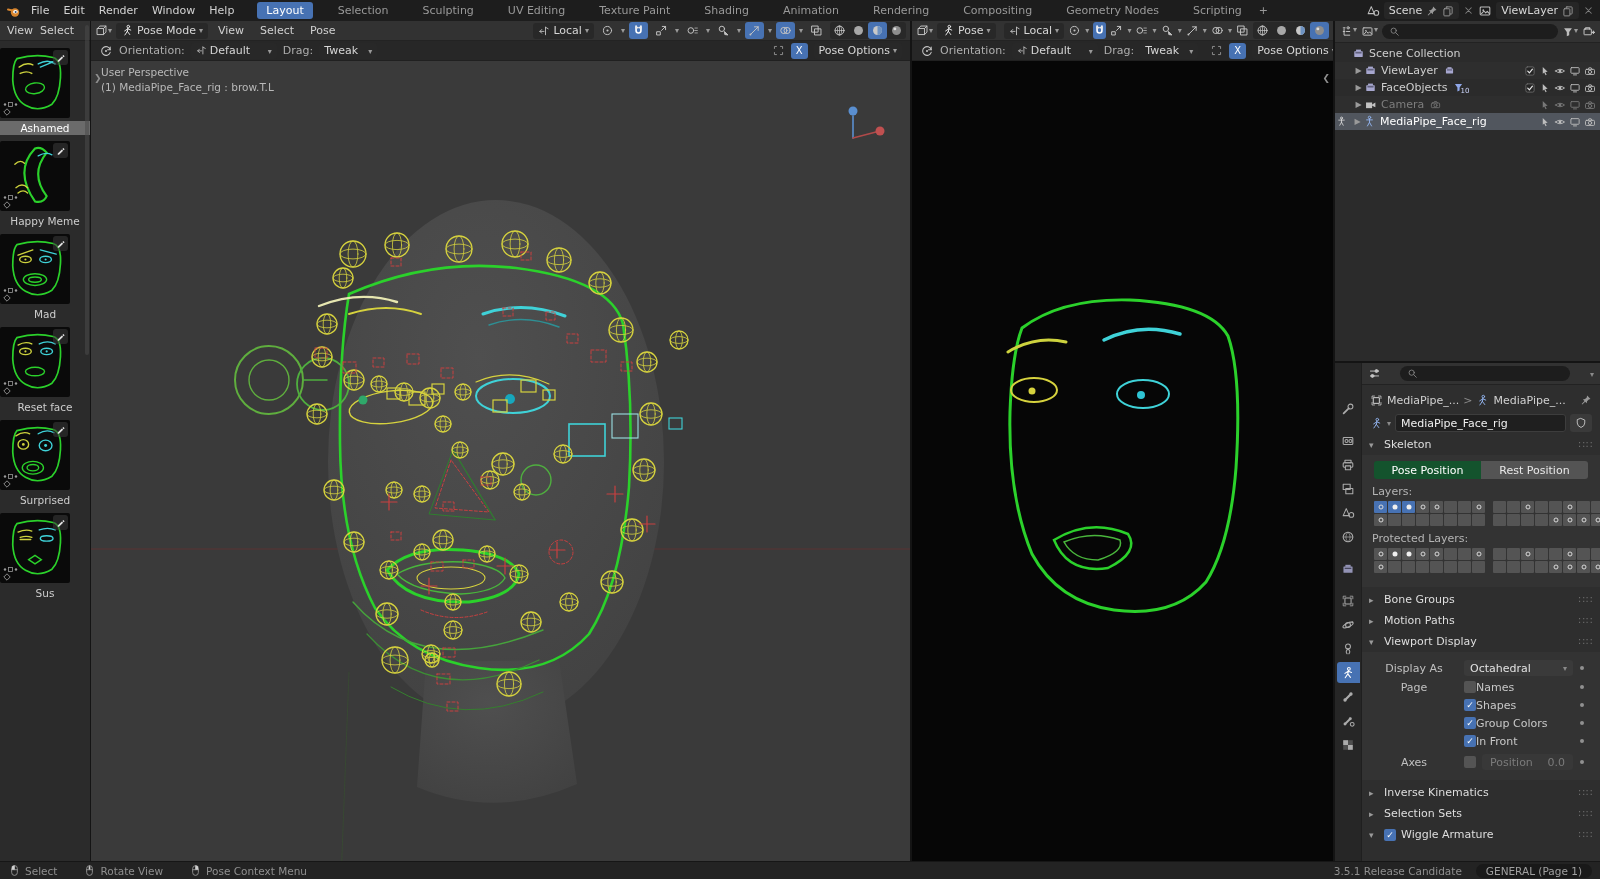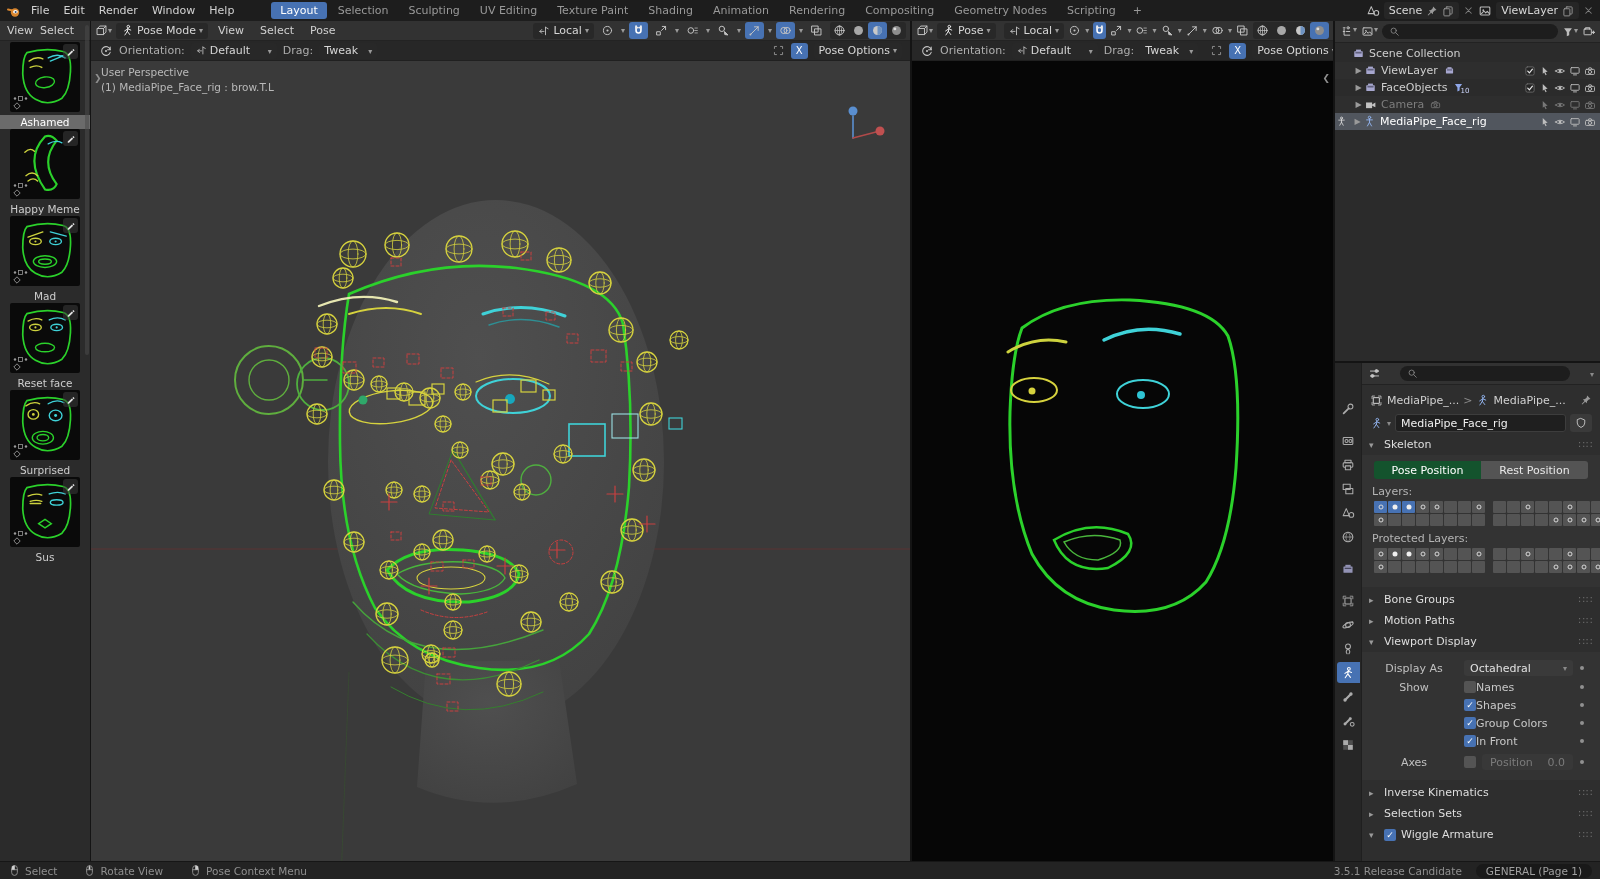--- a/index.html
+++ b/index.html
@@ -2,21 +2,21 @@
 <html><head>
 <meta charset="utf-8">
 <style>
   *{margin:0;padding:0;box-sizing:border-box;font-family:"DejaVu Sans","Liberation Sans",sans-serif;user-select:none}
   html,body{background:#111}
   #app{position:relative;width:1600px;height:879px;background:#1d1d1d;color:#c8c8c8;font-size:11px;overflow:hidden}
 
   
   .topbar{position:absolute;left:0;top:0;width:1600px;height:21px;background:#1d1d1d;display:flex;align-items:center;gap:2px;padding:0 6px;z-index:50}
   .tb-menu{padding:2px 7px;color:#d2d2d2;border-radius:3px}
-  .ws-tabs{display:flex;align-items:flex-start;margin-left:28px;gap:2px}
+  .ws-tabs{display:flex;align-items:flex-start;margin-left:14px;gap:16px}
   .ws-tab{padding:2px 9px;color:#999;border-radius:3px 3px 0 0}
   .ws-tab.active{background:#4772b3;color:#fff;border-radius:3px}
   .ws-add{color:#999;padding:0 6px}
   .tb-right{margin-left:auto;display:flex;align-items:center;gap:4px}
   .tb-field{display:flex;align-items:center;gap:4px;background:#262626;border-radius:3px;height:17px;padding:0 5px;color:#d8d8d8}
   .dim{color:#8a8a8a}
 
   
   .main{position:absolute;left:0;top:21px;right:0;bottom:18px;background:#141414}
   .region{position:absolute;overflow:hidden}
@@ -28,21 +28,21 @@
   .hdr-btn.on{background:#4772b3}
   .icon-strip{display:flex;align-items:center;background:#282828;border-radius:3px;height:17px}
   .lbl{color:#aeaeae}
   .blue-toggle{background:#4772b3;color:#fff;border-radius:3px;height:16px;min-width:17px;display:flex;align-items:center;justify-content:center;font-size:10px}
   .vp-canvas{position:absolute;left:0;top:41px;right:0;bottom:0}
   .overlay-text{position:absolute;left:10px;top:44px;color:#b9b9b9;font-size:10.5px;line-height:15px;z-index:5;pointer-events:none}
   .corner-chev{position:absolute;color:#8f8f8f;font-size:9px;z-index:6}
 
   
   .plib-body{position:absolute;top:21px;left:0;right:0;bottom:0;background:#2b2b2b;overflow:hidden}
-  .plib-item{width:90px;display:flex;flex-direction:column;align-items:center;}
+  .plib-item{width:90px;display:flex;flex-direction:column;align-items:flex-start;margin-top:6px}
   .thumb{position:relative;width:70px;height:70px;background:#0a0a0a;border-radius:2px}
   .thumb .pencil{position:absolute;right:2px;top:2px;width:15px;height:15px;background:rgba(60,60,60,.55);border-radius:3px;display:flex;align-items:center;justify-content:center}
   .thumb .mini-icons{position:absolute;left:3px;bottom:2px;display:flex;flex-direction:column;gap:1px}
   .plib-label{margin-top:3px;width:100%;text-align:center;font-size:10.5px;color:#cdcdcd;padding:1px 0}
   .plib-item.selected .plib-label{background:#6b6b6b;color:#fff}
   .plib-scroll{position:absolute;right:1px;top:4px;width:4px;height:330px;background:#4a4a4a;border-radius:2px;opacity:.55}
 
   
   .outliner{background:#2b2b2b}
   .ol-header{height:22px;background:#323232;display:flex;align-items:center;gap:4px;padding:0 5px;border-bottom:1px solid #222}
@@ -1476,21 +1476,21 @@
           <div class="prow">
             <span class="rlabel">Display As</span>
             <div class="dd">
               <span>Octahedral</span>
               <span class="cv dim" style="font-size:8px">▾</span>
             </div>
             <span class="deco-dot"></span>
           </div>
           <div id="showRows">
   <div class="prow" style="height:18px">
-    <span class="rlabel">Show</span>
+    <span class="rlabel">Page</span>
     <span class="cbrow">
                   <span class="cb"></span>
                   <span>Names</span>
                 </span>
     <span class="deco-dot" style="margin-left:auto"></span>
   </div>
   <div class="prow" style="height:18px">
     <span class="rlabel"></span>
     <span class="cbrow">
                   <span class="cb on">✓</span>

